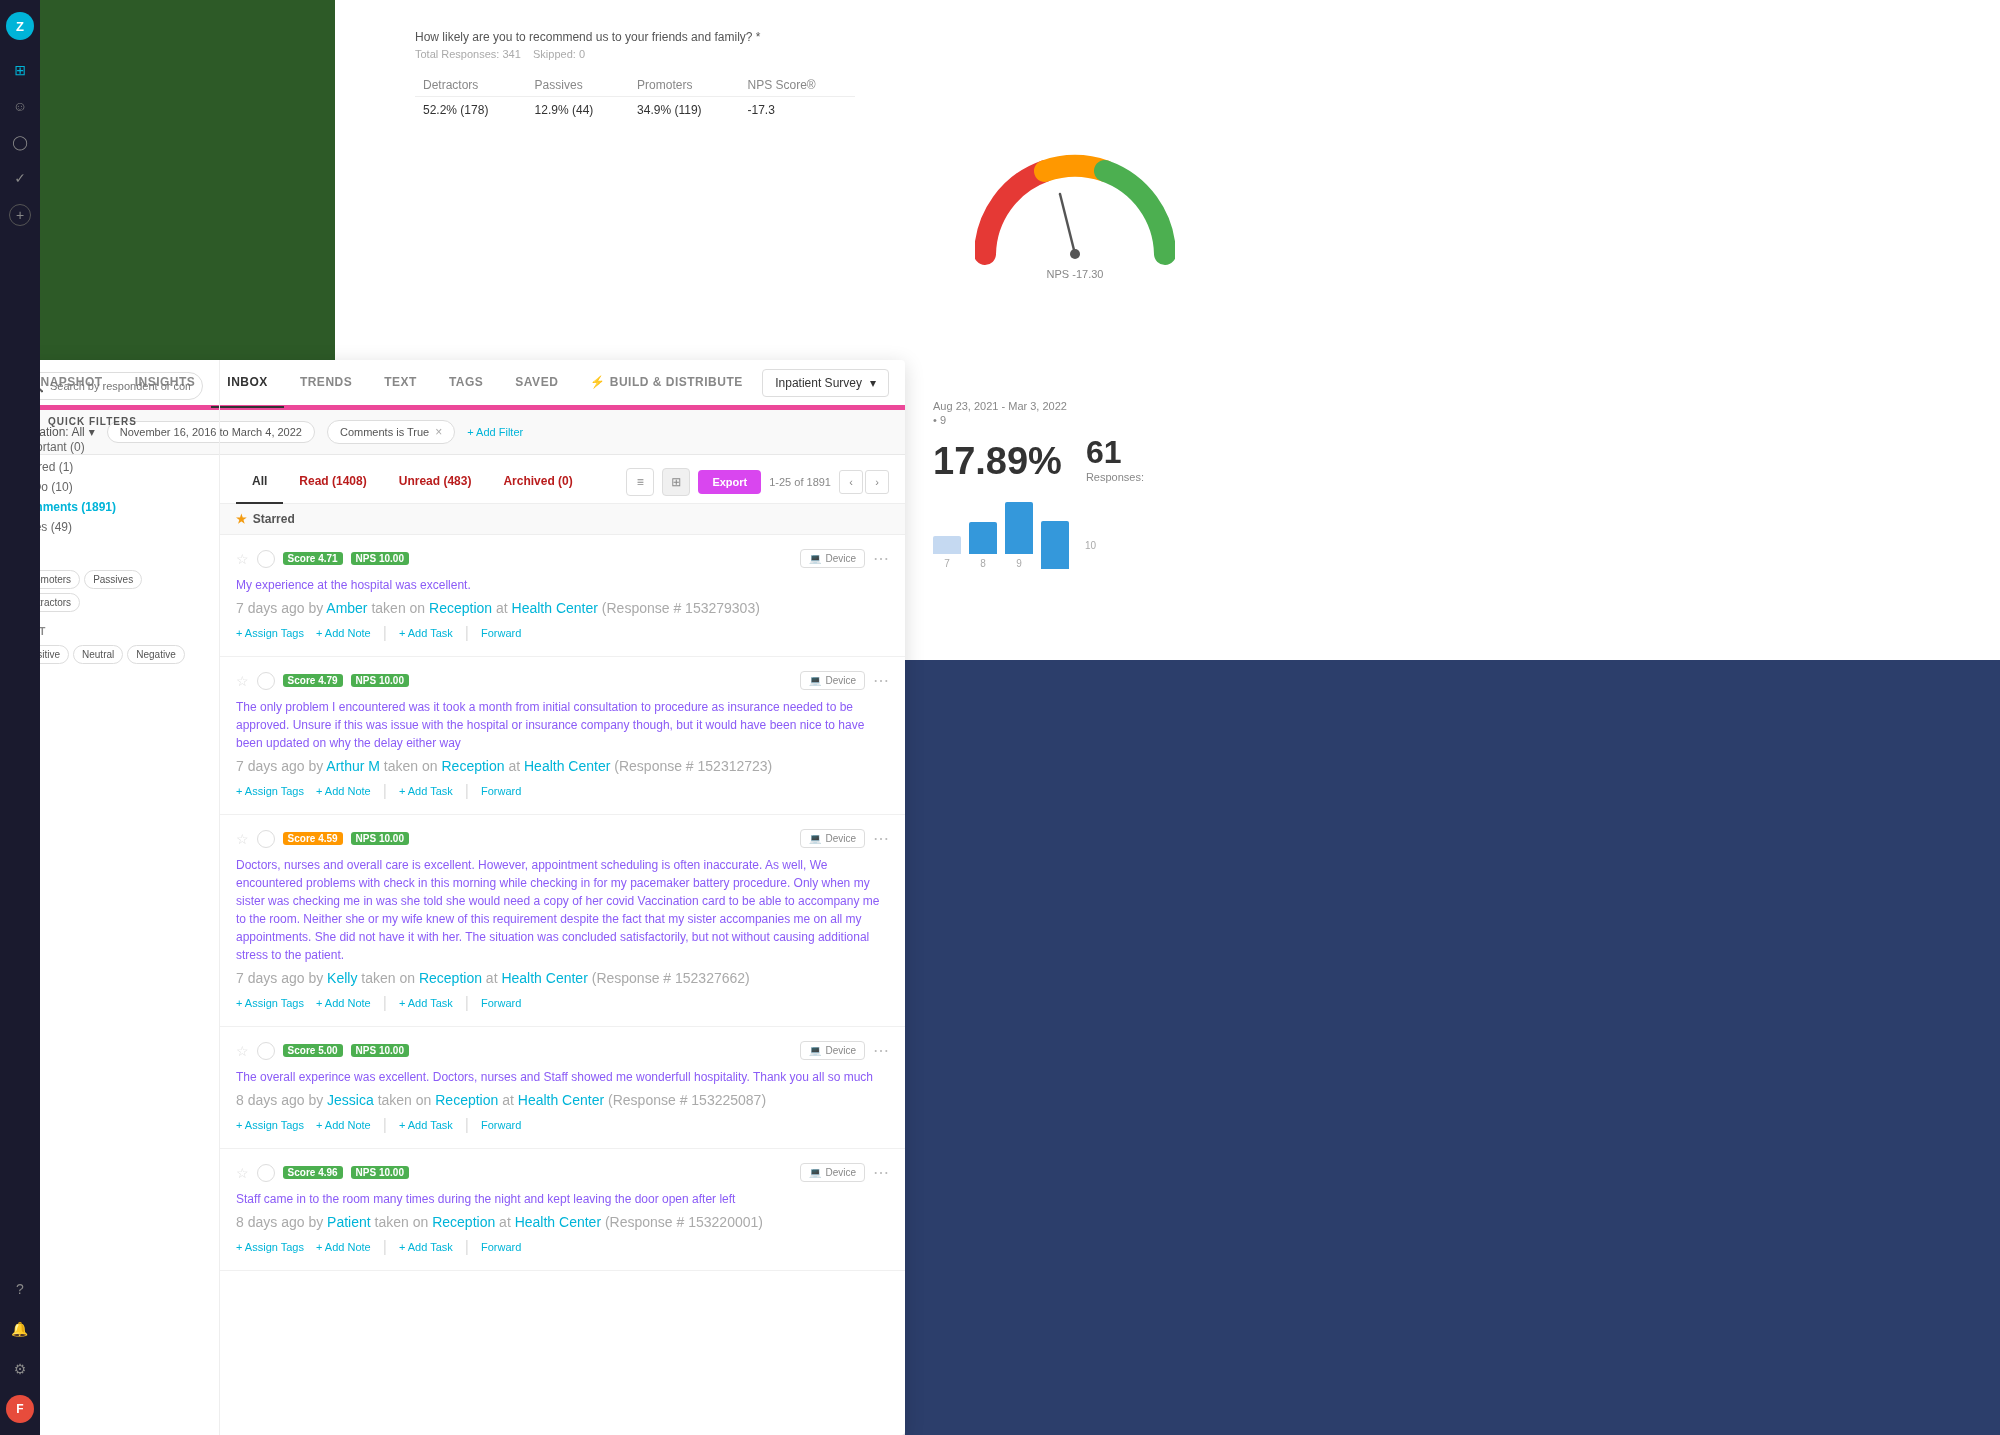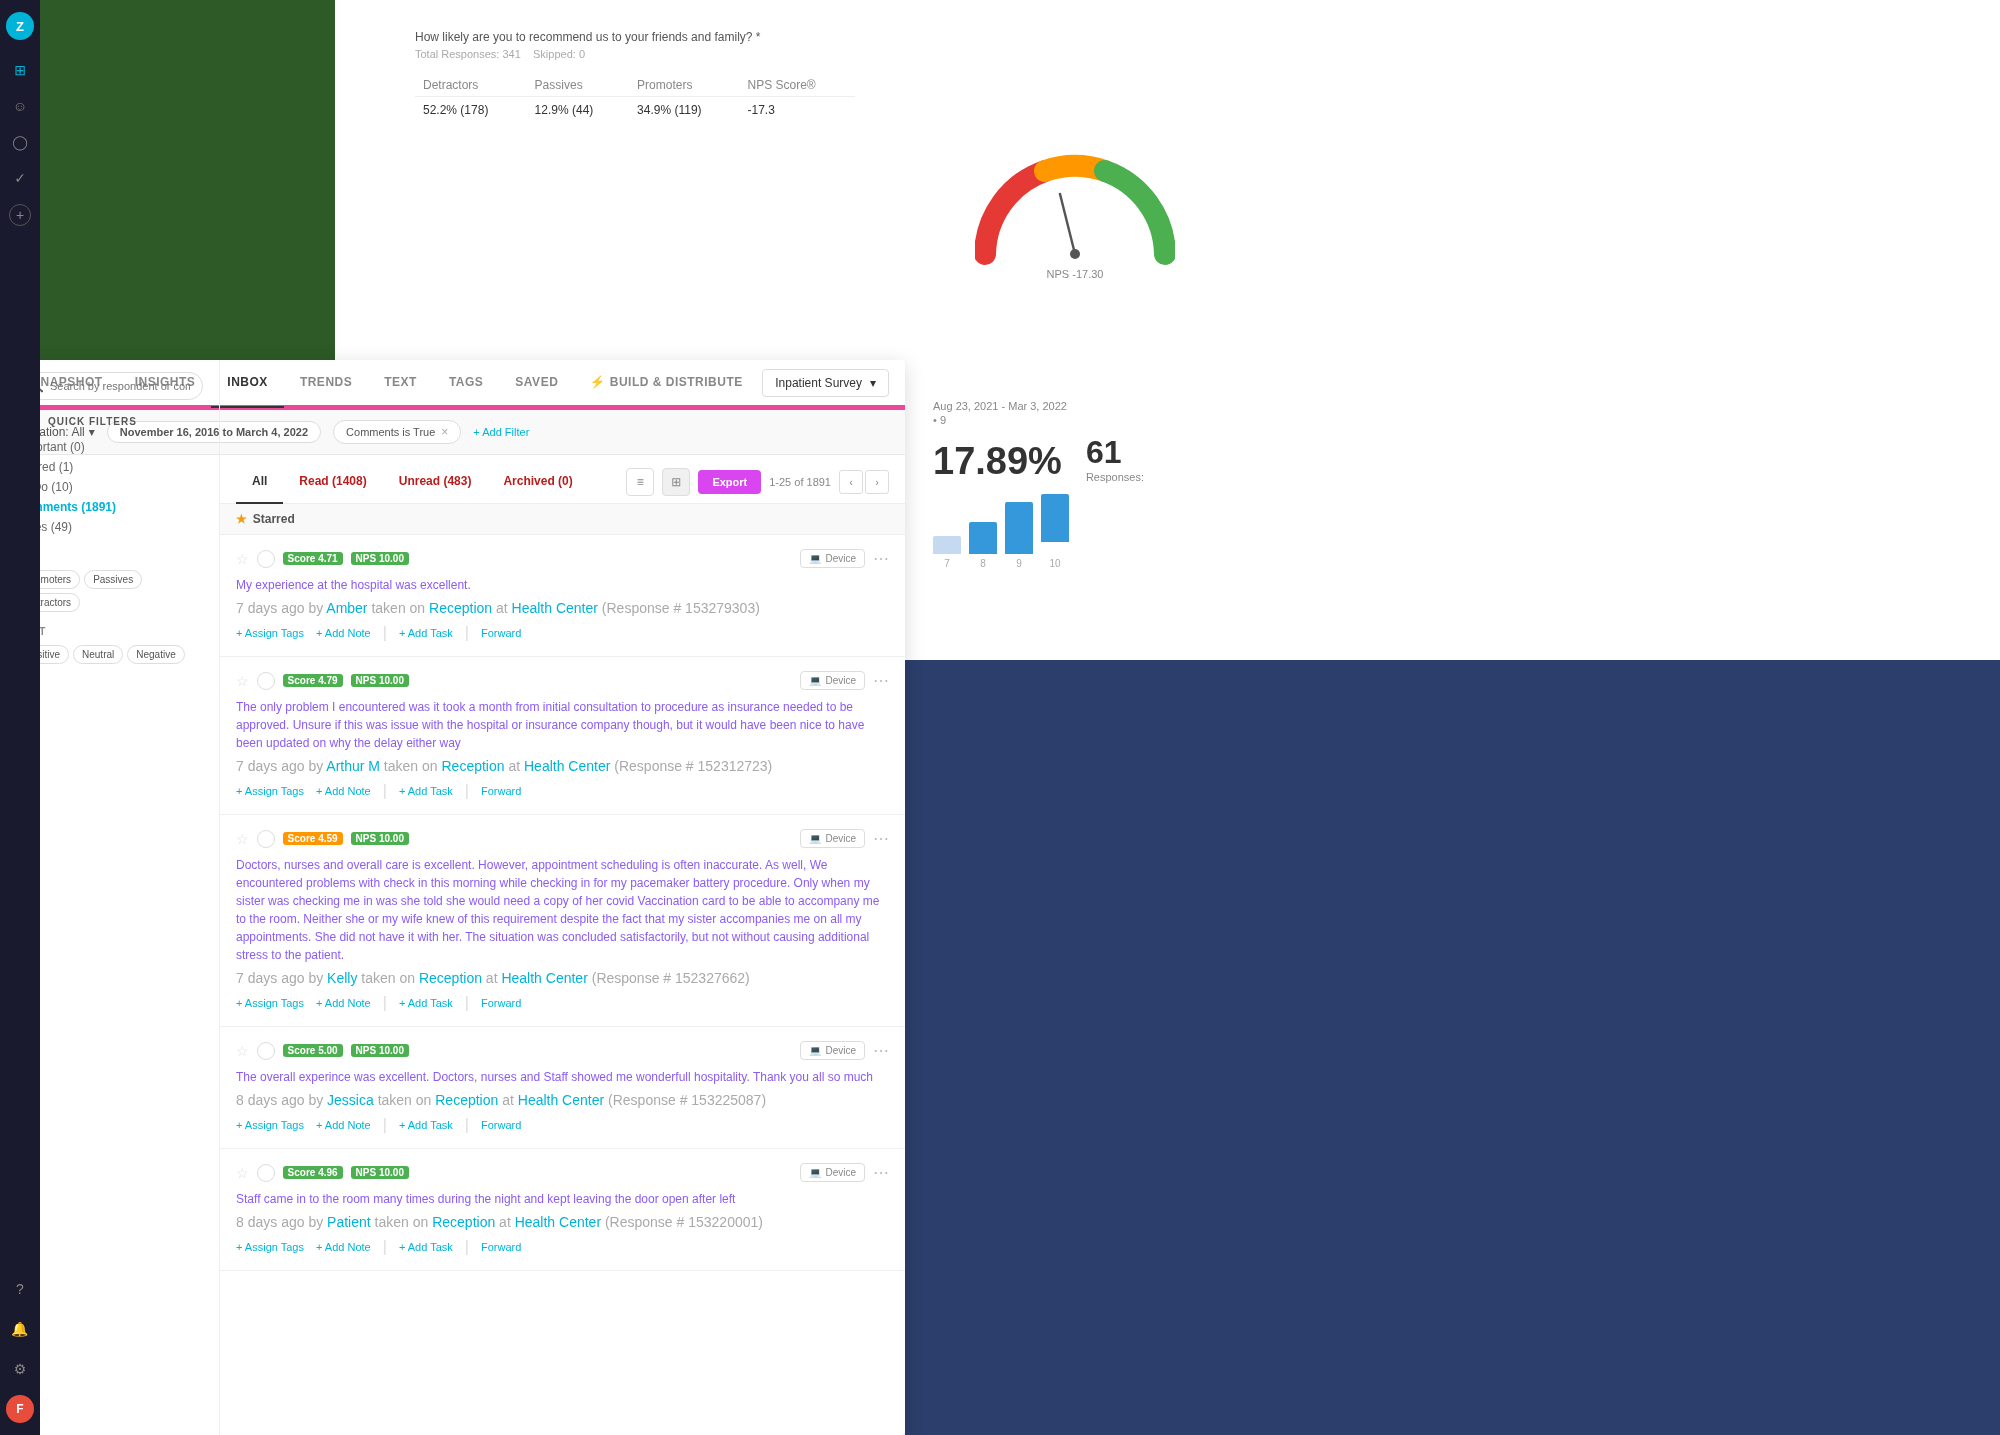--- a/index.html
+++ b/index.html
@@ -24,21 +24,21 @@
 
     
     .nav-tabs { display: flex; align-items: center; border-bottom: 5px solid #ec4899; padding: 0 16px; height: 50px; gap: 0; }
     .nav-tab { padding: 0 16px; height: 50px; display: flex; align-items: center; font-size: 12px; font-weight: 600; color: #888; cursor: pointer; border-bottom: 2px solid transparent; text-transform: uppercase; letter-spacing: 0.5px; }
     .nav-tab.active { color: #333; border-bottom-color: #333; }
     .survey-selector { margin-left: auto; display: flex; align-items: center; gap: 8px; border: 1px solid #ddd; border-radius: 4px; padding: 6px 12px; font-size: 12px; color: #333; cursor: pointer; }
 
     
     .filter-bar { display: flex; align-items: center; gap: 12px; padding: 10px 20px; border-bottom: 1px solid #e8e8e8; background: #f9f9f9; }
     .filter-chip { display: flex; align-items: center; gap: 6px; border: 1px solid #ddd; border-radius: 20px; padding: 4px 12px; font-size: 11px; color: #555; cursor: pointer; background: white; }
-    .filter-chip.date { background: white; font-weight: bold; }
+    .filter-chip.date { background: white; }
     .add-filter { color: #00b4d8; font-size: 11px; cursor: pointer; font-weight: 500; }
     .location-filter { display: flex; align-items: center; gap: 4px; font-size: 12px; color: #555; cursor: pointer; }
 
     
     .left-sidebar { position: absolute; top: 0; left: 0; width: 220px; height: 100%; border-right: 1px solid #eee; padding: 12px 16px; }
     .search-box { display: flex; align-items: center; gap: 6px; border: 1px solid #ddd; border-radius: 20px; padding: 6px 12px; margin-bottom: 16px; }
     .search-box input { border: none; outline: none; font-size: 11px; color: #888; width: 100%; background: transparent; }
     .search-icon { color: #aaa; font-size: 12px; }
 
     .quick-filters-header { display: flex; align-items: center; gap: 8px; margin-bottom: 10px; }
@@ -203,21 +203,21 @@
         <span style="font-size:10px;color:#aaa;">7</span>
       </div>
       <div style="display:flex;flex-direction:column;align-items:center;gap:4px;">
         <div style="width:28px;height:32px;background:#3498db;border-radius:2px 2px 0 0;"></div>
         <span style="font-size:10px;color:#aaa;">8</span>
       </div>
       <div style="display:flex;flex-direction:column;align-items:center;gap:4px;">
         <div style="width:28px;height:52px;background:#3498db;border-radius:2px 2px 0 0;"></div>
         <span style="font-size:10px;color:#aaa;">9</span>
       </div>
-      <div style="display:flex;flex-direction:column;align-items:center;gap:16px;">
+      <div style="display:flex;flex-direction:row;align-items:center;gap:16px;">
         <div style="width:28px;height:48px;background:#3498db;border-radius:2px 2px 0 0;"></div>
         <span style="font-size:10px;color:#aaa;">10</span>
       </div>
     </div>
   </div>
 
   <div class="main-panel">
 
     <div class="nav-tabs">
       <div class="nav-tab">SNAPSHOT</div>

